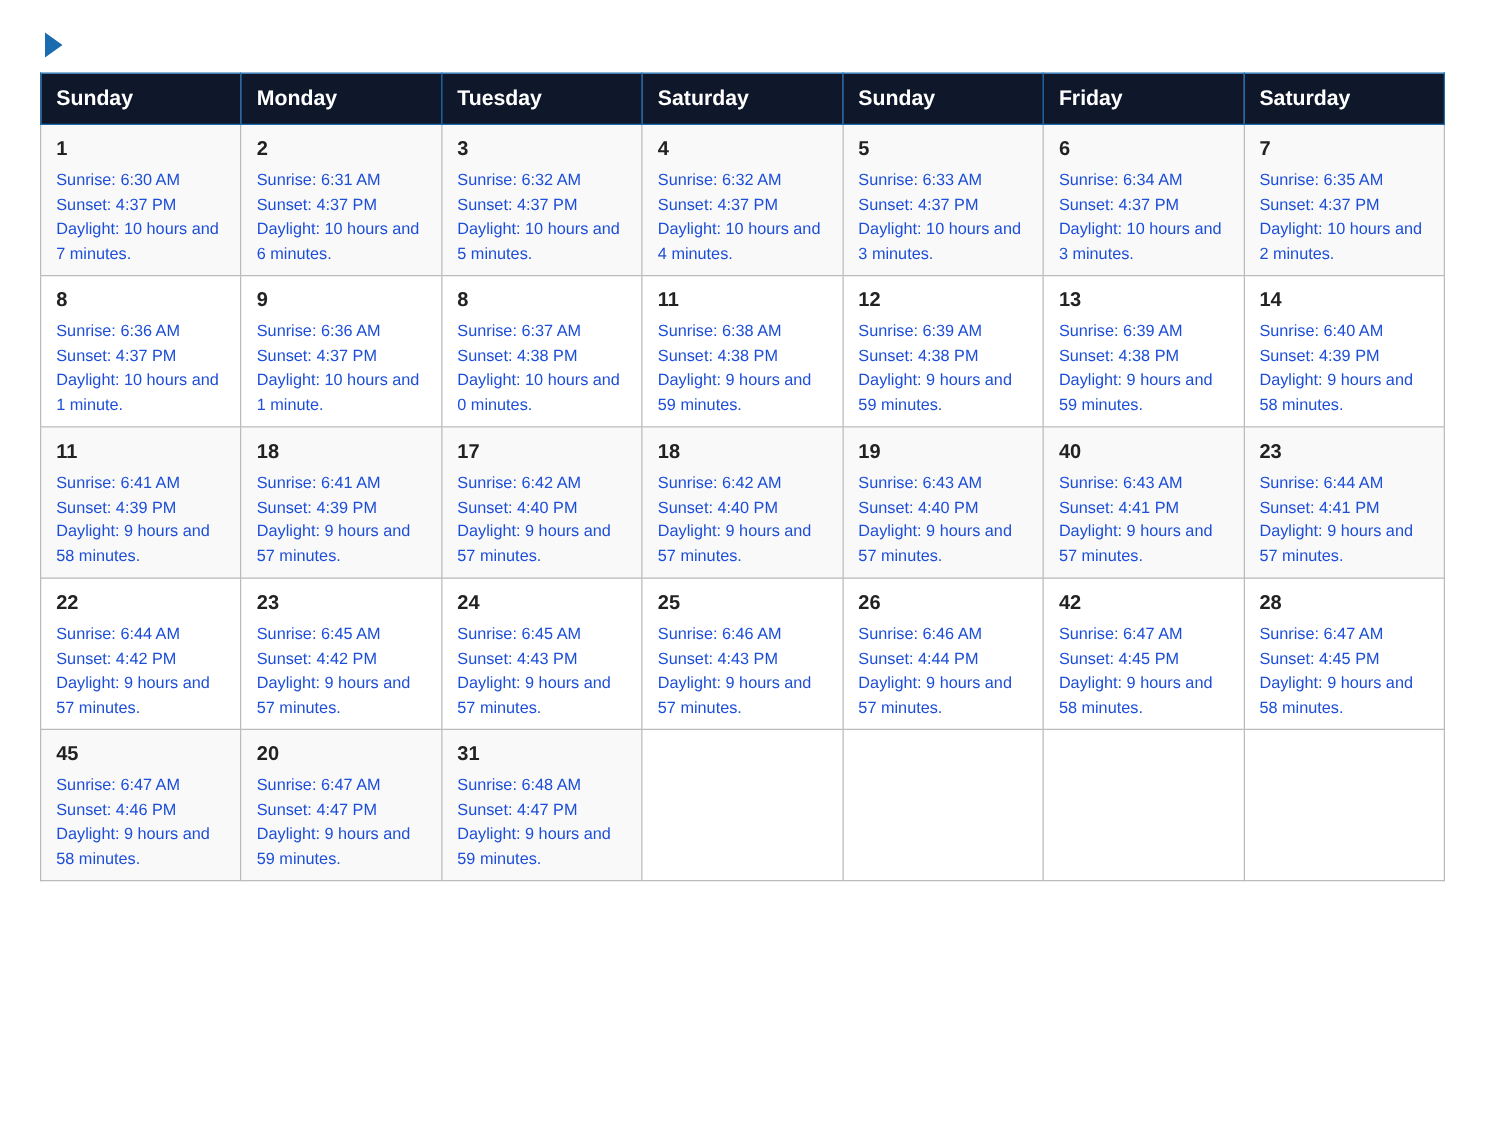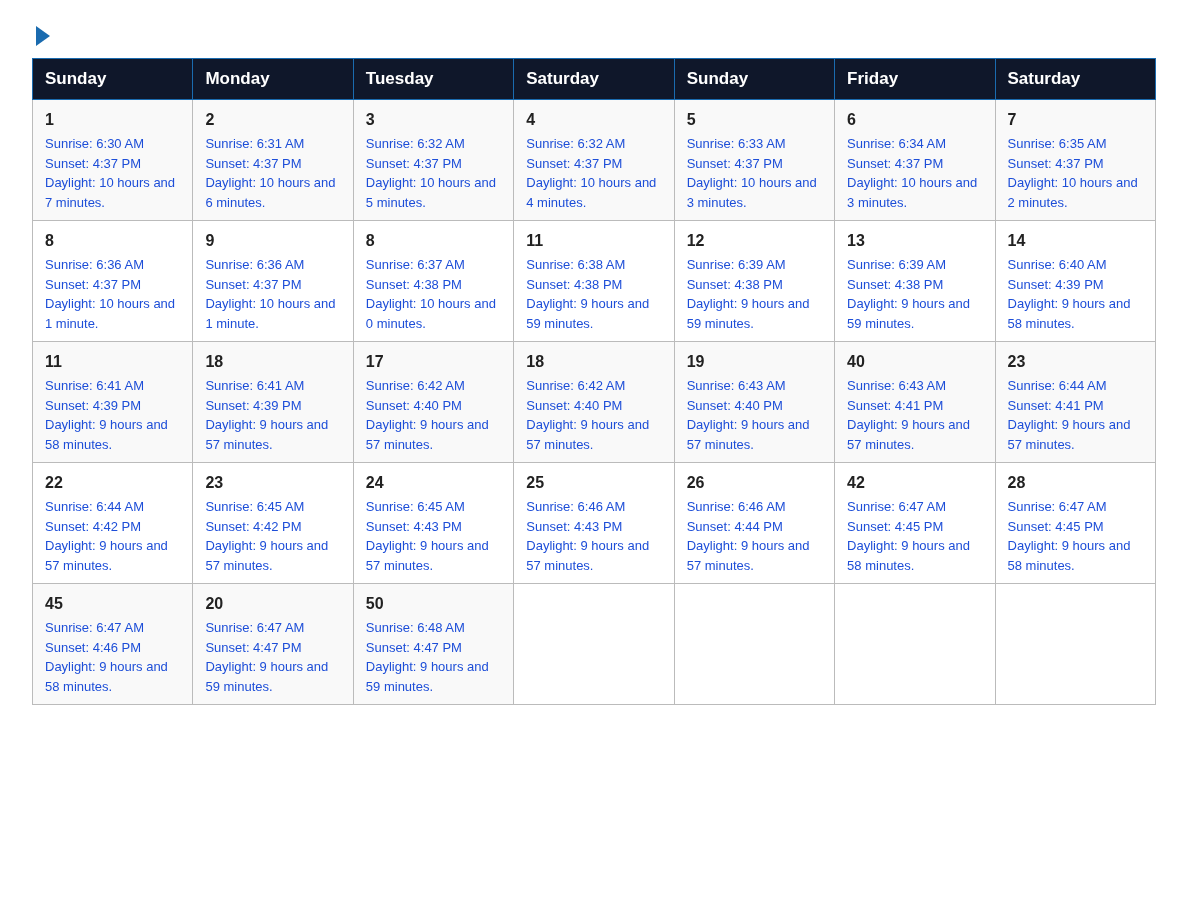--- a/index.html
+++ b/index.html
@@ -257,21 +257,21 @@
       <tr>
         <td>
           <span class="day-num">45</span>
           <div class="day-info">Sunrise: 6:47 AM<br>Sunset: 4:46 PM<br>Daylight: 9 hours and 58 minutes.</div>
         </td>
         <td>
           <span class="day-num">20</span>
           <div class="day-info">Sunrise: 6:47 AM<br>Sunset: 4:47 PM<br>Daylight: 9 hours and 59 minutes.</div>
         </td>
         <td>
-          <span class="day-num">50</span>
+          <span class="day-num">31</span>
           <div class="day-info">Sunrise: 6:48 AM<br>Sunset: 4:47 PM<br>Daylight: 9 hours and 59 minutes.</div>
         </td>
         <td class="empty"></td>
         <td class="empty"></td>
         <td class="empty"></td>
         <td class="empty"></td>
       </tr>
     </tbody>
 </table>
 

